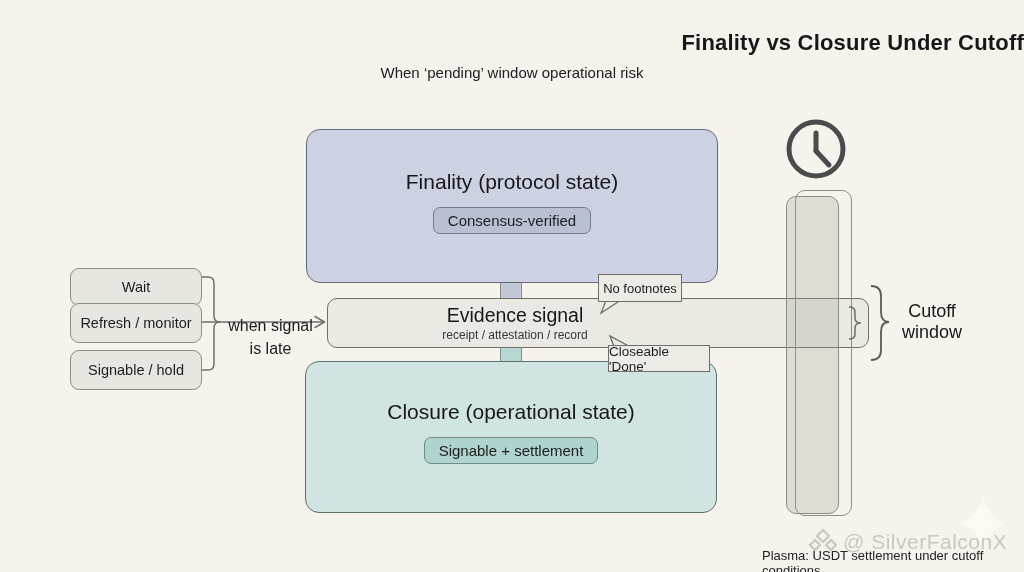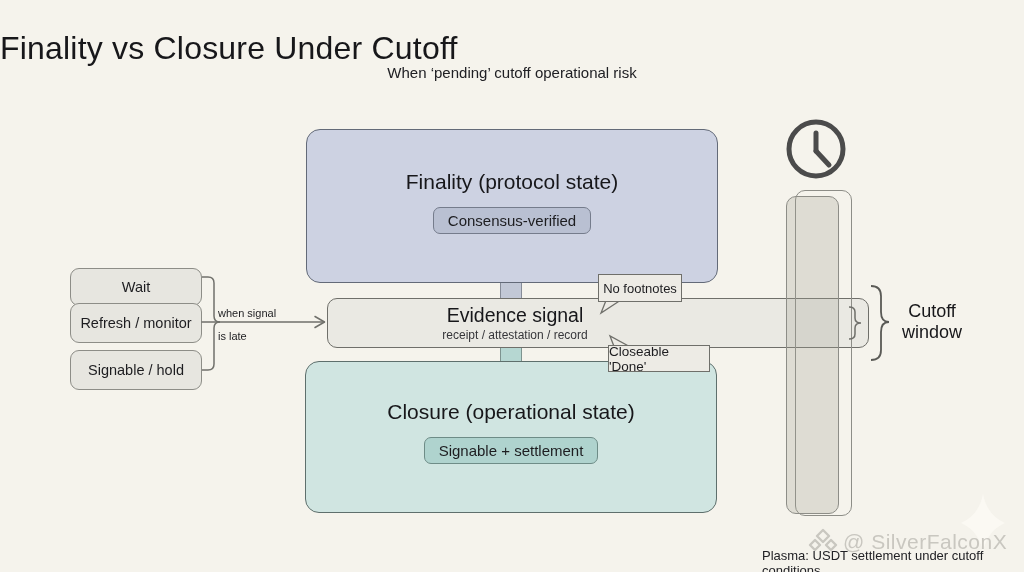--- a/index.html
+++ b/index.html
@@ -8,22 +8,22 @@
     background:#f5f3ec;
   }
   .canvas{
     position:relative;
     width:1024px;height:572px;
     background:#f5f3ec;
     overflow:hidden;
   }
   .title{
     position:absolute;left:0;right:0;top:30px;
-    text-align:left;
-    font-size:32px;font-weight:400;color:#17171a;
+    text-align:right;
+    font-size:22px;font-weight:700;color:#17171a;
     letter-spacing:.2px;
   }
   .subtitle{
     position:absolute;left:0;right:0;top:64px;
     text-align:center;
     font-size:15px;color:#202024;
   }
   .state-box{
     position:absolute;
     border-radius:14px;
@@ -84,22 +84,22 @@
   .option-btn{
     position:absolute;left:70px;width:132px;
     background:#e7e6e0;border:1.5px solid #8d8d87;border-radius:9px;
     display:flex;align-items:center;justify-content:center;
     font-size:14.5px;color:#1d1d20;box-sizing:border-box;
   }
   .btn-wait{top:268px;height:38px;}
   .btn-refresh{top:303px;height:40px;}
   .btn-escalate{top:350px;height:40px;}
   .arrow-label{
-    position:absolute;left:218px;top:304px;width:105px;
-    text-align:left;font-size:11px;color:#1d1d20;line-height:19px;
+    position:absolute;left:218px;top:316px;width:105px;
+    text-align:center;font-size:16px;color:#1d1d20;line-height:19px;
   }
   .arrow-label .line2{margin-top:4px;}
   .bubble{
     position:absolute;
     background:#edebe5;border:1.5px solid #6f6f6a;border-radius:0;
     display:flex;align-items:center;justify-content:center;
     color:#1d1d20;box-sizing:border-box;
   }
   .bubble-no-footnotes{left:598px;top:274px;width:84px;height:28px;font-size:13px;}
   .bubble-closeable{left:608px;top:345px;width:102px;height:27px;font-size:13.5px;}
@@ -120,21 +120,21 @@
     position:absolute;left:762px;top:548px;
     font-size:13px;color:#222226;
   }
 </style>
 </head>
 <body>
 
 <div class="canvas">
 
   <div class="title">Finality vs Closure Under Cutoff</div>
-  <div class="subtitle">When ‘pending’ cutoff operational risk</div>
+  <div class="subtitle">When ‘pending’ window operational risk</div>
 
   <div class="connector connector-top"></div>
   <div class="connector connector-bottom"></div>
 
   <div class="state-box finality">
     <div class="state-label">Finality (protocol state)</div>
     <div class="badge badge-finality">Consensus-verified</div>
   </div>
 
   <div class="evidence-bar">

